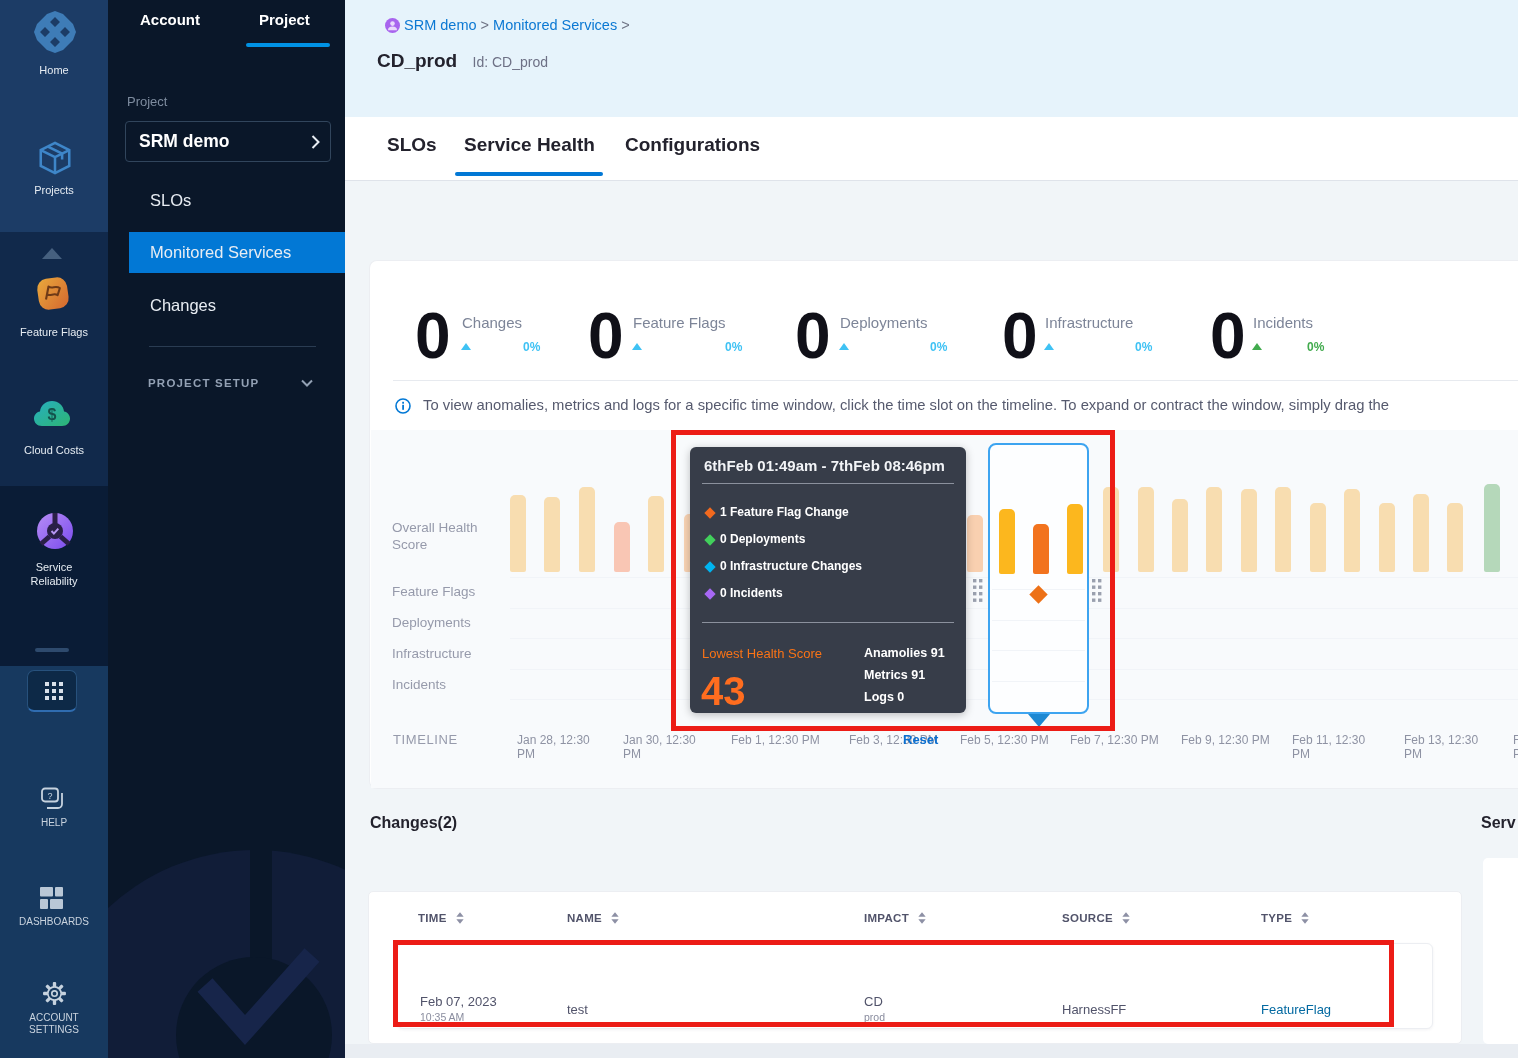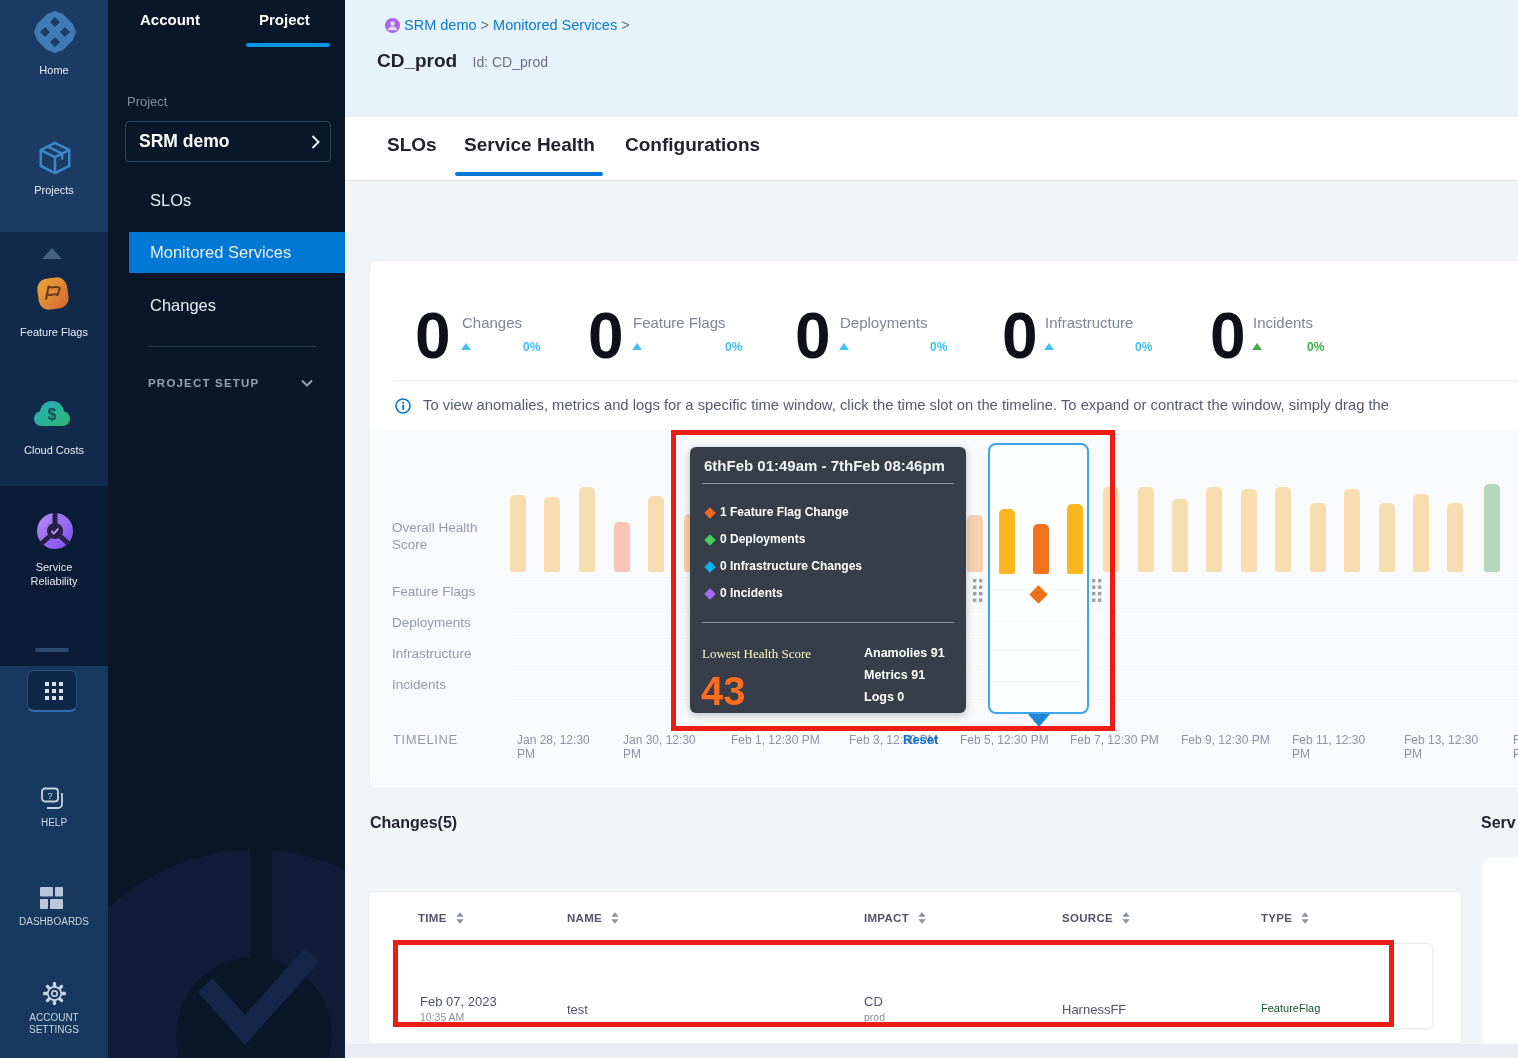--- a/index.html
+++ b/index.html
@@ -297,42 +297,42 @@
     <div class="abs" style="left:12px;top:36px;width:252px;height:1px;background:#8b919d;"></div>
     <div class="abs" style="left:16px;top:62px;width:8px;height:8px;background:#f2691e;transform:rotate(45deg);"></div>
     <div class="abs" style="left:30px;top:58px;font-size:12px;font-weight:bold;">1 Feature Flag Change</div>
     <div class="abs" style="left:16px;top:89px;width:8px;height:8px;background:#42d05c;transform:rotate(45deg);"></div>
     <div class="abs" style="left:30px;top:85px;font-size:12px;font-weight:bold;">0 Deployments</div>
     <div class="abs" style="left:16px;top:116px;width:8px;height:8px;background:#00b4f0;transform:rotate(45deg);"></div>
     <div class="abs" style="left:30px;top:112px;font-size:12px;font-weight:bold;">0 Infrastructure Changes</div>
     <div class="abs" style="left:16px;top:143px;width:8px;height:8px;background:#a768f5;transform:rotate(45deg);"></div>
     <div class="abs" style="left:30px;top:139px;font-size:12px;font-weight:bold;">0 Incidents</div>
     <div class="abs" style="left:12px;top:175px;width:252px;height:1px;background:#8b919d;"></div>
-    <div class="abs" style="left:12px;top:199px;font-size:13px;color:#fef9c3;font-family:Liberation Serif, serif;">Lowest Health Score</div>
+    <div class="abs" style="left:12px;top:199px;font-size:13px;color:#f97316;">Lowest Health Score</div>
     <div class="abs" style="left:11px;top:227px;font-size:40px;font-weight:bold;color:#ff6d1f;line-height:34px;">43</div>
     <div class="abs" style="left:174px;top:199px;font-size:12.5px;font-weight:bold;">Anamolies 91</div>
     <div class="abs" style="left:174px;top:221px;font-size:12.5px;font-weight:bold;">Metrics 91</div>
     <div class="abs" style="left:174px;top:243px;font-size:12.5px;font-weight:bold;">Logs 0</div>
   </div>
 
   <div class="tdate" style="left:172px;top:733px;">Jan 28, 12:30<br>PM</div>
   <div class="tdate" style="left:278px;top:733px;">Jan 30, 12:30<br>PM</div>
   <div class="tdate" style="left:386px;top:733px;">Feb 1, 12:30 PM</div>
   <div class="tdate" style="left:504px;top:733px;">Feb 3, 12:30 PM</div>
   <div class="abs" style="left:558px;top:732px;font-size:13px;font-weight:bold;color:#0b6fd0;z-index:60;">Reset</div>
   <div class="tdate" style="left:615px;top:733px;">Feb 5, 12:30 PM</div>
   <div class="tdate" style="left:725px;top:733px;">Feb 7, 12:30 PM</div>
   <div class="tdate" style="left:836px;top:733px;">Feb 9, 12:30 PM</div>
   <div class="tdate" style="left:947px;top:733px;">Feb 11, 12:30<br>PM</div>
   <div class="tdate" style="left:1059px;top:733px;">Feb 13, 12:30<br>PM</div>
   <div class="tdate" style="left:1168px;top:733px;">F<br>P</div>
 
   <div class="redbox" style="left:326px;top:430px;width:444px;height:301px;"></div>
 
-  <div class="abs" style="left:25px;top:814px;font-size:16px;font-weight:bold;color:#23222d;">Changes(5)</div>
+  <div class="abs" style="left:25px;top:814px;font-size:16px;font-weight:bold;color:#23222d;">Changes(2)</div>
   <div class="abs" style="left:1136px;top:814px;font-size:16px;font-weight:bold;color:#23222d;">Serv</div>
 
   <div class="abs" style="left:23px;top:891px;width:1094px;height:153px;background:#fff;border-radius:5px;border:1px solid #eceef2;"></div>
   <div class="abs" style="left:1138px;top:858px;width:40px;height:186px;background:#fff;border-radius:5px 0 0 5px;"></div>
 
   <div class="abs" style="left:73px;top:912px;font-size:11.5px;font-weight:bold;color:#51536a;letter-spacing:0.3px;">TIME<svg style="margin-left:9px;vertical-align:-2px" width="8" height="12" viewBox="0 0 9 13" fill="#8d90a5">
         <path d="M4.5 0 L8.6 5 H0.4 Z"></path>
         <path d="M4.5 13 L8.6 8 H0.4 Z"></path>
       </svg></div>
   <div class="abs" style="left:222px;top:912px;font-size:11.5px;font-weight:bold;color:#51536a;letter-spacing:0.3px;">NAME<svg style="margin-left:9px;vertical-align:-2px" width="8" height="12" viewBox="0 0 9 13" fill="#8d90a5">
@@ -350,18 +350,18 @@
   <div class="abs" style="left:916px;top:912px;font-size:11.5px;font-weight:bold;color:#51536a;letter-spacing:0.3px;">TYPE<svg style="margin-left:9px;vertical-align:-2px" width="8" height="12" viewBox="0 0 9 13" fill="#8d90a5">
         <path d="M4.5 0 L8.6 5 H0.4 Z"></path>
         <path d="M4.5 13 L8.6 8 H0.4 Z"></path>
       </svg></div>
 
   <div class="abs" style="left:52px;top:943px;width:1036px;height:86px;background:#fff;border-radius:6px;border:1px solid #eceef2;box-shadow:0 1px 3px rgba(40,41,61,0.06);"></div>
   <div class="abs" style="left:75px;top:994px;font-size:13px;color:#51536a;">Feb 07, 2023<br><span style="font-size:10.5px;color:#8a8d9f;">10:35 AM</span></div>
   <div class="abs" style="left:222px;top:1002px;font-size:13px;color:#51536a;">test</div>
   <div class="abs" style="left:519px;top:994px;font-size:13px;color:#51536a;">CD<br><span style="font-size:10.5px;color:#8a8d9f;">prod</span></div>
   <div class="abs" style="left:717px;top:1002px;font-size:13px;color:#51536a;">HarnessFF</div>
-  <div class="abs" style="left:916px;top:1002px;font-size:11px;color:#14532d;">FeatureFlag</div>
+  <div class="abs" style="left:916px;top:1002px;font-size:13px;color:#0369a1;">FeatureFlag</div>
 
   <div class="redbox" style="left:48px;top:940px;width:1001px;height:87px;"></div>
 
   <div class="abs" style="left:0;top:1044px;width:1173px;height:14px;background:#e9edf2;"></div>
 </div>
 
 </body></html>

